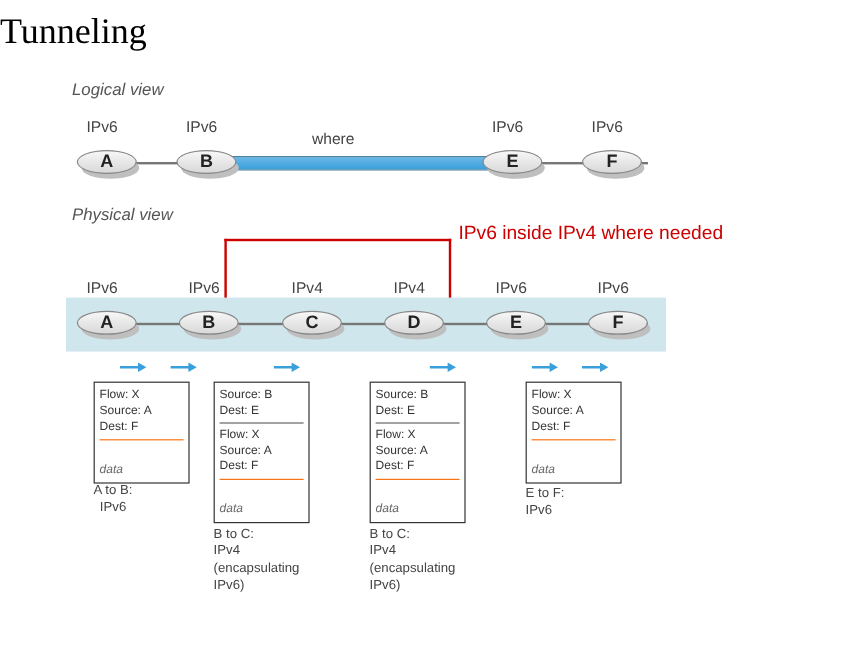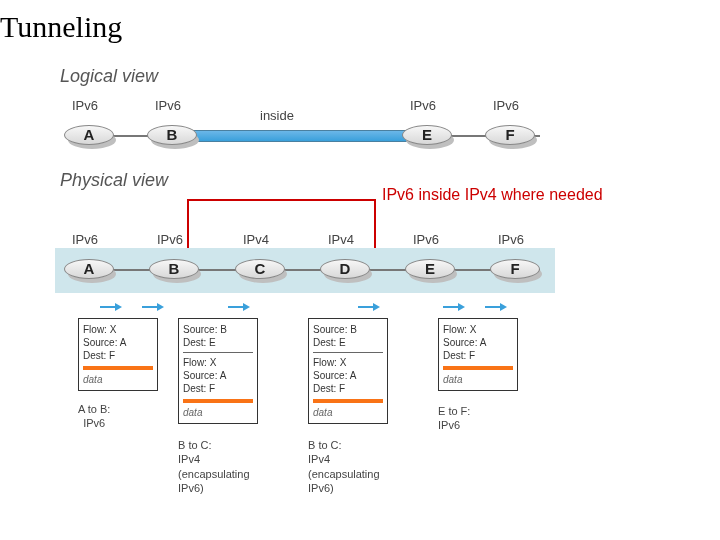--- a/index.html
+++ b/index.html
@@ -15,21 +15,21 @@
   .title {
     text-align: left;
     font-size: 30px;
     padding-top: 10px;
     font-family: 'Times New Roman', serif;
   }
   .label {
     font-style: italic;
     font-family: Arial, sans-serif;
     color: #555;
-    font-size: 18px;
+    font-size: 14px;
   }
   .proto {
     font-family: Arial, sans-serif;
     font-size: 13px;
     color: #444;
   }
   .tunnel-label {
     font-family: Arial, sans-serif;
     font-size: 13px;
     color: #444;
@@ -93,23 +93,23 @@
     color: #333;
     padding: 4px 4px;
     line-height: 1.3;
   }
   .packet-inner {
     border-top: 1px solid #666;
     margin-top: 3px;
     padding-top: 3px;
   }
   .databox {
-    border-top: 4px solid #f97316;
+    border-top: 1px solid #f97316;
     margin-top: 4px;
-    padding-top: 3px;
+    padding-top: 18px;
     font-style: italic;
     color: #666;
   }
   .caption {
     position: absolute;
     font-family: Arial, sans-serif;
     font-size: 11px;
     color: #444;
     line-height: 1.3;
   }
@@ -127,21 +127,21 @@
 </style>
 </head>
 <body>
 
 <div class="title">Tunneling</div>
 
 <div class="label" style="position:absolute; left:60px; top:66px;">Logical view</div>
 
 <div class="line" style="left:90px; top:135px; width:450px;"></div>
 <div class="tunnel" style="left:180px; top:130px; width:240px;"></div>
-<div class="tunnel-label" style="position:absolute; left:260px; top:108px;">inside</div>
+<div class="tunnel-label" style="position:absolute; left:260px; top:108px;">where</div>
 
 <div class="proto" style="position:absolute; left:72px; top:98px;">IPv6</div>
 <div class="node" style="left:64px; top:125px;">
   <div class="oval-back"></div>
     <div class="oval-front">A</div>
 </div>
 
 <div class="proto" style="position:absolute; left:155px; top:98px;">IPv6</div>
 <div class="node" style="left:147px; top:125px;">
   <div class="oval-back"></div>

